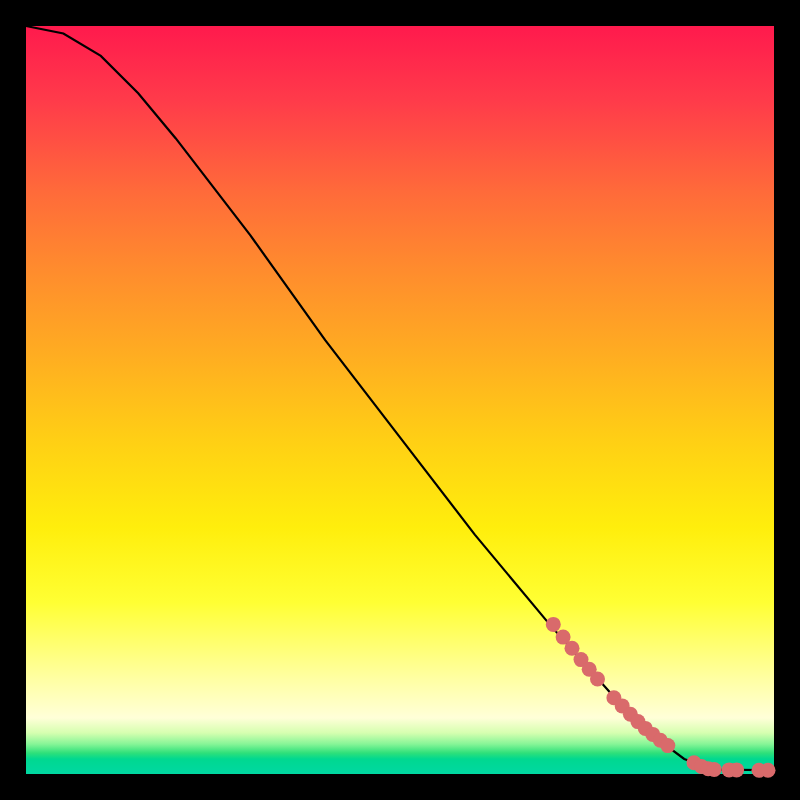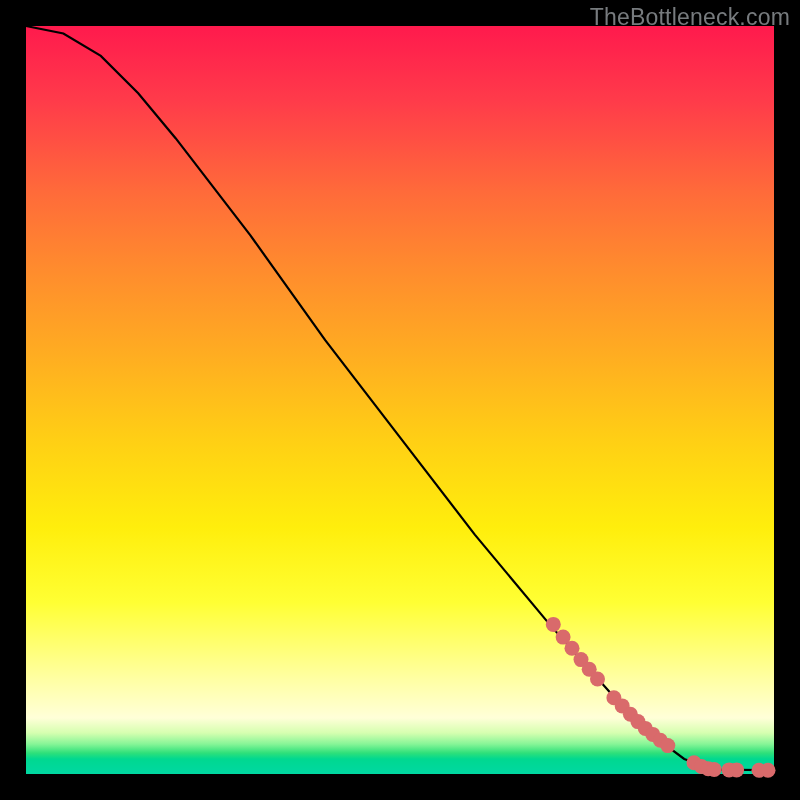--- a/index.html
+++ b/index.html
@@ -97,14 +97,13 @@
           <circle cx="675.4" cy="740.5" r="7.5" class="dot"></circle>
           <circle cx="682.2" cy="742.8" r="7.5" class="dot"></circle>
           <circle cx="688.2" cy="743.5" r="7.5" class="dot"></circle>
           <circle cx="703.1" cy="743.9" r="7.5" class="dot"></circle>
           <circle cx="710.6" cy="743.9" r="7.5" class="dot"></circle>
           <circle cx="733.0" cy="744.3" r="7.5" class="dot"></circle>
           <circle cx="742.0" cy="744.3" r="7.5" class="dot"></circle>
         </g>
     </svg>
   </div>
-  <div class="watermark">TheBottleneck.com</div>
 </div>
 
 </body></html>

